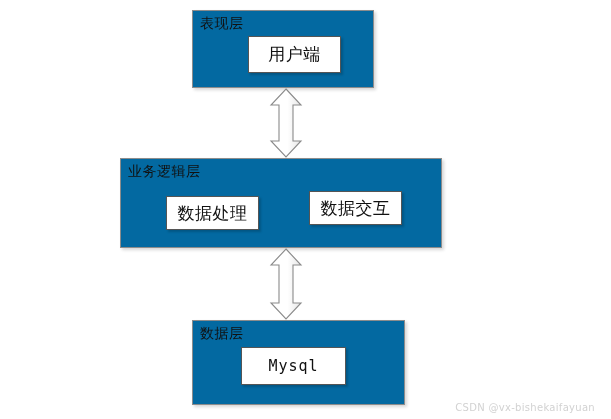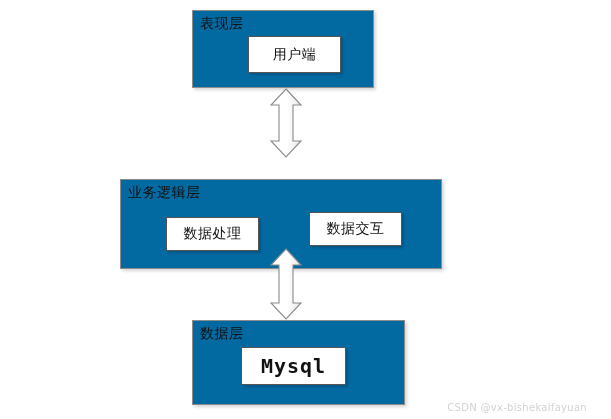--- a/index.html
+++ b/index.html
@@ -39,21 +39,20 @@
     top: 10px;
     width: 182px;
     height: 78px;
   }
 
   #business-logic-layer {
     left: 120px;
     top: 158px;
     width: 322px;
     height: 90px;
-    margin-top: 21px;
   }
 
   #data-layer {
     left: 192px;
     top: 320px;
     width: 213px;
     height: 85px;
   }
 
   
@@ -75,30 +74,29 @@
     background: #ffffff;
     border: 1px solid #555555;
     box-shadow: 2px 2px 2px rgba(0,0,0,0.18);
     box-sizing: border-box;
     display: flex;
     align-items: center;
     justify-content: center;
   }
   .component-label {
     font-family: Liberation Serif, serif;
-    font-size: 14px;
+    font-size: 17px;
     letter-spacing: 0.5px;
     color: #111111;
     white-space: nowrap;
   }
   .component-label.mono {
     font-family: "DejaVu Sans Mono", "Liberation Mono", monospace;
-    font-size: 20px;
+    font-size: 15px;
     letter-spacing: 1px;
-    font-weight: bold;
   }
 
   
   #client-box {
     left: 55px;
     top: 25px;
     width: 93px;
     height: 37px;
   }
   
@@ -136,21 +134,21 @@
   #arrow-business-data {
     left: 268px;
     top: 248px;
     width: 36px;
     height: 72px;
   }
 
   
   #watermark {
     position: absolute;
-    right: 24px;
+    right: 16px;
     bottom: 6px;
     font-family: "DejaVu Sans", "Liberation Sans", sans-serif;
     font-size: 10px;
     letter-spacing: 0.3px;
     color: #d2d2d2;
     white-space: nowrap;
     user-select: none;
   }
 </style>
 </head>

